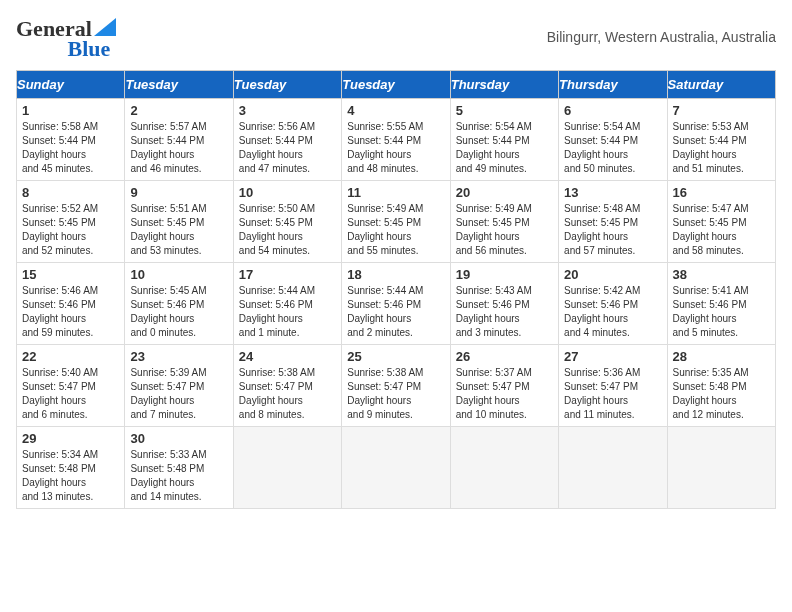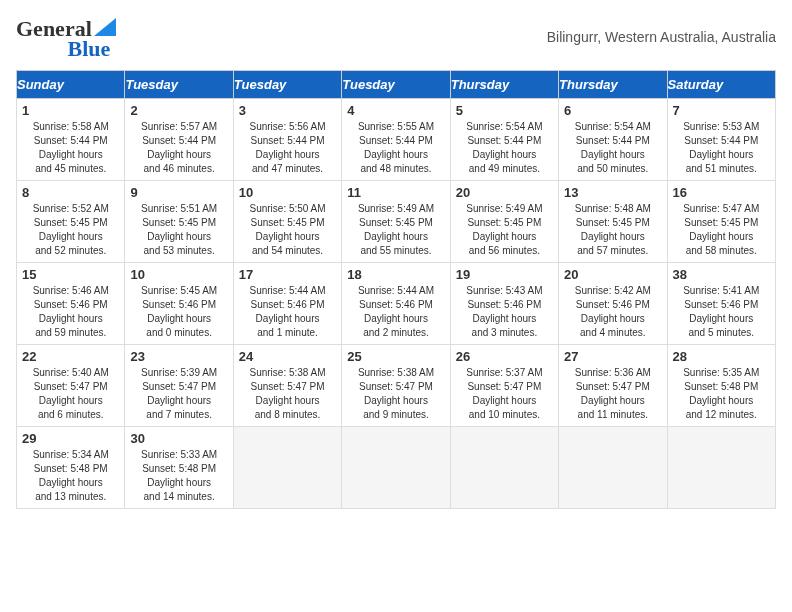--- a/index.html
+++ b/index.html
@@ -66,21 +66,20 @@
     .day-number {
       font-size: 13px;
       font-weight: bold;
       display: block;
       margin-bottom: 2px;
     }
     .day-info {
       font-size: 10px;
       line-height: 1.4;
       color: #333;
-      text-align: center;
     }
   </style>
 </head>
 <body>
 
 <div class="header">
   <div class="logo">
     <div style="display:flex;align-items:center;">
       <span style="font-size:22px;font-weight:bold;color:#333;">General</span>
       <svg width="22" height="18" viewBox="0 0 22 18" style="margin-left:2px;margin-top:-4px;">

